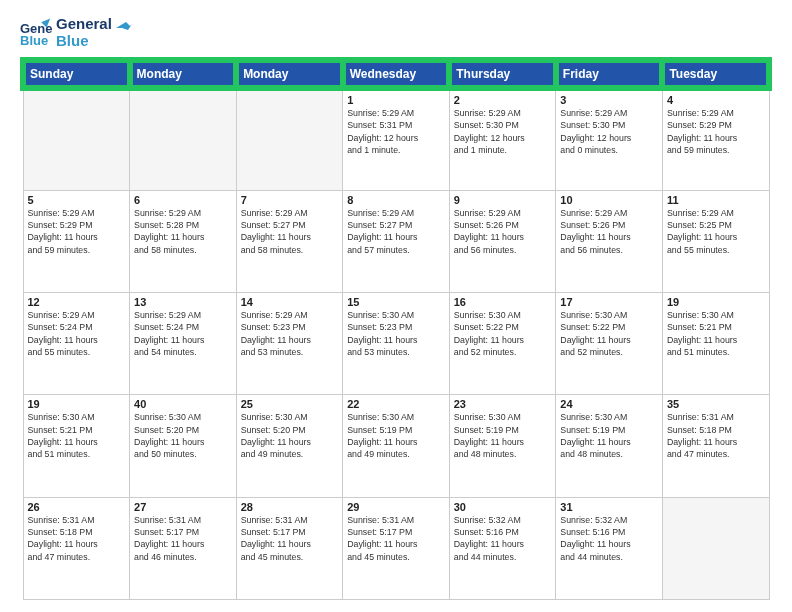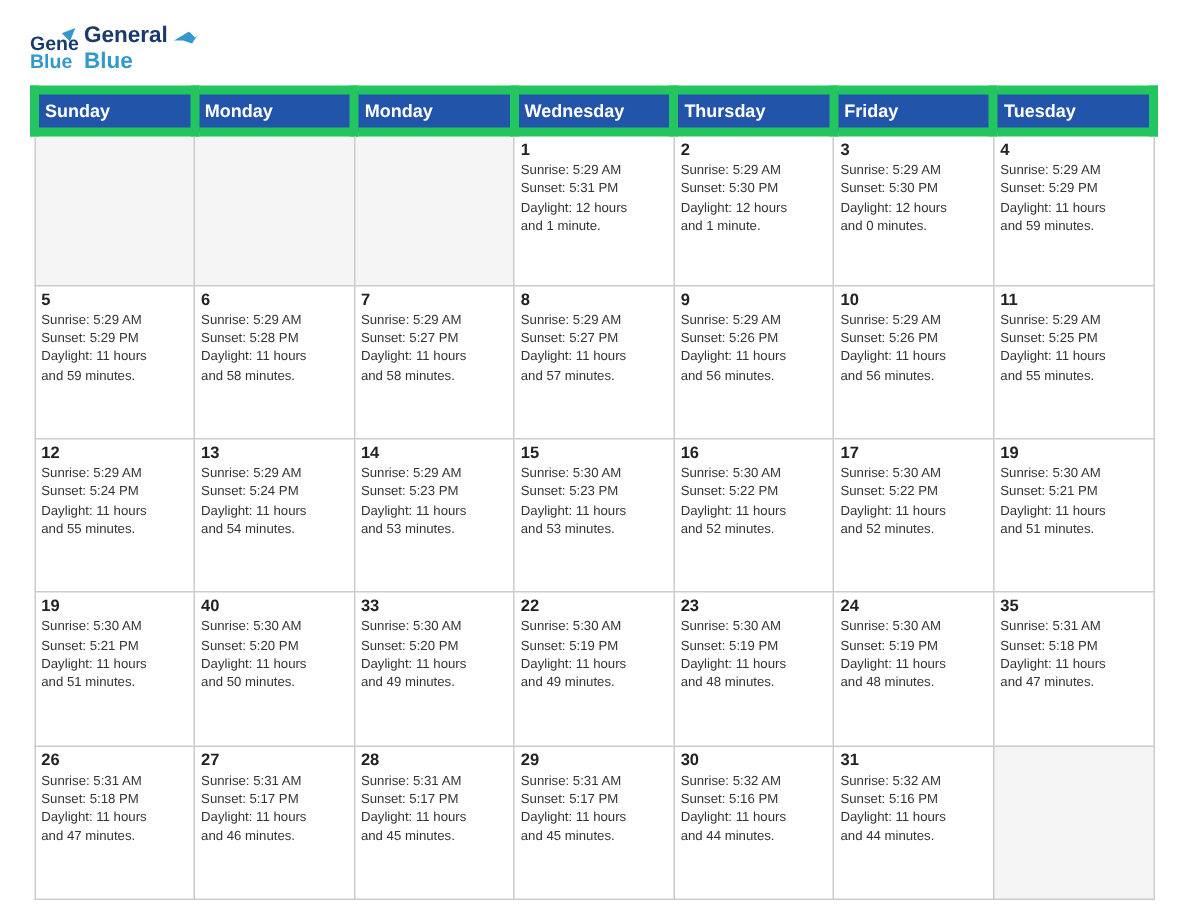--- a/index.html
+++ b/index.html
@@ -210,21 +210,21 @@
         <tr class="stripe-row">
           <td>
             <span class="day-number">19</span>
             <div class="day-info">Sunrise: 5:30 AM<br>Sunset: 5:21 PM<br>Daylight: 11 hours<br>and 51 minutes.</div>
           </td>
           <td>
             <span class="day-number">40</span>
             <div class="day-info">Sunrise: 5:30 AM<br>Sunset: 5:20 PM<br>Daylight: 11 hours<br>and 50 minutes.</div>
           </td>
           <td>
-            <span class="day-number">33</span>
+            <span class="day-number">25</span>
             <div class="day-info">Sunrise: 5:30 AM<br>Sunset: 5:20 PM<br>Daylight: 11 hours<br>and 49 minutes.</div>
           </td>
           <td>
             <span class="day-number">22</span>
             <div class="day-info">Sunrise: 5:30 AM<br>Sunset: 5:19 PM<br>Daylight: 11 hours<br>and 49 minutes.</div>
           </td>
           <td>
             <span class="day-number">23</span>
             <div class="day-info">Sunrise: 5:30 AM<br>Sunset: 5:19 PM<br>Daylight: 11 hours<br>and 48 minutes.</div>
           </td>

